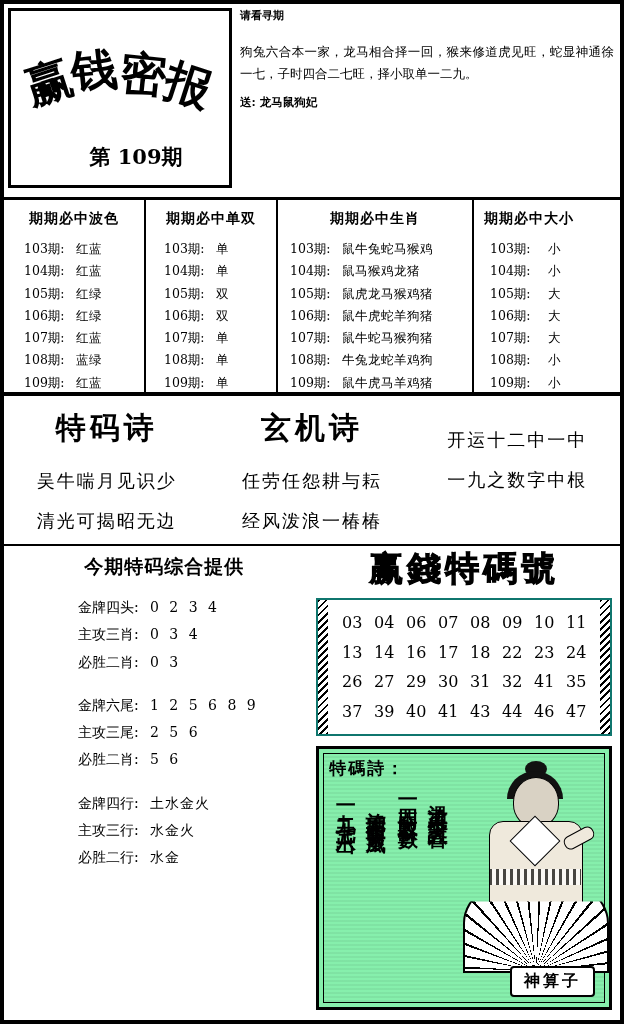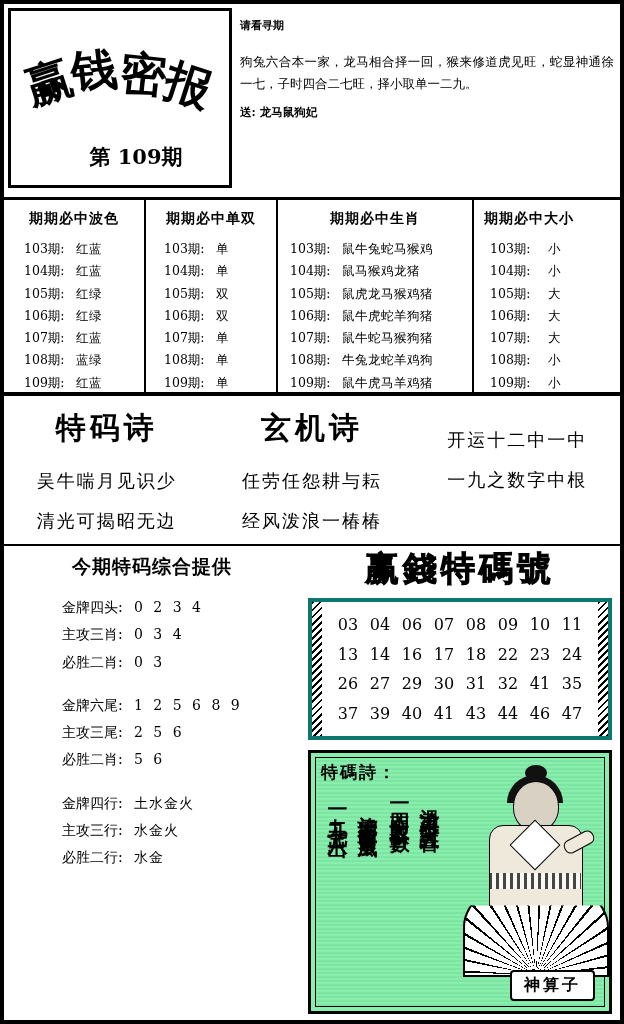--- a/index.html
+++ b/index.html
@@ -10,21 +10,21 @@
   .header{position:relative;height:196px;border-bottom:3px solid #000;box-sizing:border-box;}
   .logo-box{position:absolute;left:4px;top:4px;width:224px;height:180px;border:3px solid #000;box-sizing:border-box;}
   .logo-art{position:absolute;left:0;top:6px;width:100%;height:120px;display:flex;align-items:center;justify-content:center;}
   .logo-art span{font-family:"DejaVu Serif","Liberation Serif",serif;font-weight:bold;font-size:46px;letter-spacing:2px;color:#000;}
   .logo-art .c1{transform:rotate(-18deg) translateY(6px);}
   .logo-art .c2{transform:rotate(-6deg) translateY(-6px);}
   .logo-art .c3{transform:rotate(6deg) translateY(-2px);}
   .logo-art .c4{transform:rotate(18deg) translateY(10px);}
   .issue{position:absolute;left:16px;top:132px;width:100%;text-align:center;font-family:"DejaVu Serif","Liberation Serif",serif;font-weight:bold;font-size:21px;}
 
-  .head-text{position:absolute;left:236px;top:14px;right:6px;}
+  .head-text{position:absolute;left:236px;top:4px;right:6px;}
   .ht-title{font-size:11px;font-family:"DejaVu Serif","Liberation Serif",serif;font-weight:bold;margin-bottom:18px;}
   .ht-body{font-size:12.5px;line-height:1.75;font-family:"DejaVu Serif","Liberation Serif",serif;text-align:justify;}
   .ht-send{margin-top:10px;font-size:11.5px;font-family:"DejaVu Serif","Liberation Serif",serif;font-weight:bold;}
 
   
   .forecast{position:relative;height:196px;border-bottom:4px solid #000;box-sizing:border-box;display:flex;}
   .fcol{position:relative;padding:10px 6px 0 6px;box-sizing:border-box;}
   .fcol + .fcol{border-left:2px solid #000;}
   .fcol.c1{width:140px;border-radius:10px;}
   .fcol.c2{width:132px;}
@@ -41,36 +41,36 @@
   .fcol.c4 .frow .val{padding-left:10px;}
 
   
   .poems{position:relative;height:150px;border-bottom:2px solid #000;box-sizing:border-box;display:flex;}
   .pcol{flex:1;text-align:center;padding-top:12px;}
   .ptitle{font-family:"DejaVu Serif","Liberation Serif",serif;font-weight:bold;font-size:30px;letter-spacing:4px;}
   .pline{font-family:"DejaVu Serif","Liberation Serif",serif;font-size:18px;letter-spacing:2px;margin-top:20px;}
   .pline2{margin-top:16px;}
 
   
-  .lower{position:relative;height:auto;display:flex;}
+  .lower{position:relative;height:auto;display:flex;padding-left:16px;}
   .left-col{width:296px;padding:8px 0 0 0;box-sizing:border-box;}
   .right-col{width:320px;padding:0;box-sizing:border-box;border-left:0;}
 
   .tm-title{text-align:center;font-family:"DejaVu Serif","Liberation Serif",serif;font-weight:bold;font-size:19px;letter-spacing:1px;margin-bottom:14px;}
   .tm-group{margin:0 0 16px 0;padding-left:58px;}
   .tm-row{font-family:"DejaVu Serif","Liberation Serif",serif;font-size:14px;line-height:1.95;white-space:nowrap;}
   .tm-row .lbl{display:inline-block;min-width:66px;}
   .tm-row .sep{display:inline-block;width:6px;}
   .tm-row .val{letter-spacing:1px;}
   .tm-row .num{letter-spacing:3px;}
 
   
   .banner{margin:0 0 0 0;text-align:center;}
   .banner-word{font-family:"DejaVu Serif","Liberation Serif",serif;font-weight:bold;font-size:34px;letter-spacing:4px;-webkit-text-stroke:1px #000;}
-  .numbox{margin:6px 8px 0 8px;border:4px solid #0f766e;padding:8px 4px;background:#fff;position:relative;}
+  .numbox{margin:6px 8px 0 8px;border:2px solid #0f766e;padding:8px 4px;background:#fff;position:relative;}
   .numbox:before,.numbox:after{content:"";position:absolute;top:0;bottom:0;width:10px;background:
      repeating-linear-gradient(135deg,#000 0 2px,#fff 2px 5px);}
   .numbox:before{left:0;}
   .numbox:after{right:0;}
   .numrow{display:flex;justify-content:center;gap:10px;font-family:"DejaVu Serif","Liberation Serif",serif;font-size:16px;line-height:1.85;}
   .numrow span{width:22px;text-align:center;}
 
   
   .picbox{margin:10px 8px 0 8px;border:3px solid #000;height:258px;position:relative;background:#86efac;overflow:hidden;}
   .picbox .inner{position:absolute;inset:4px;border:1px solid #000;background:

